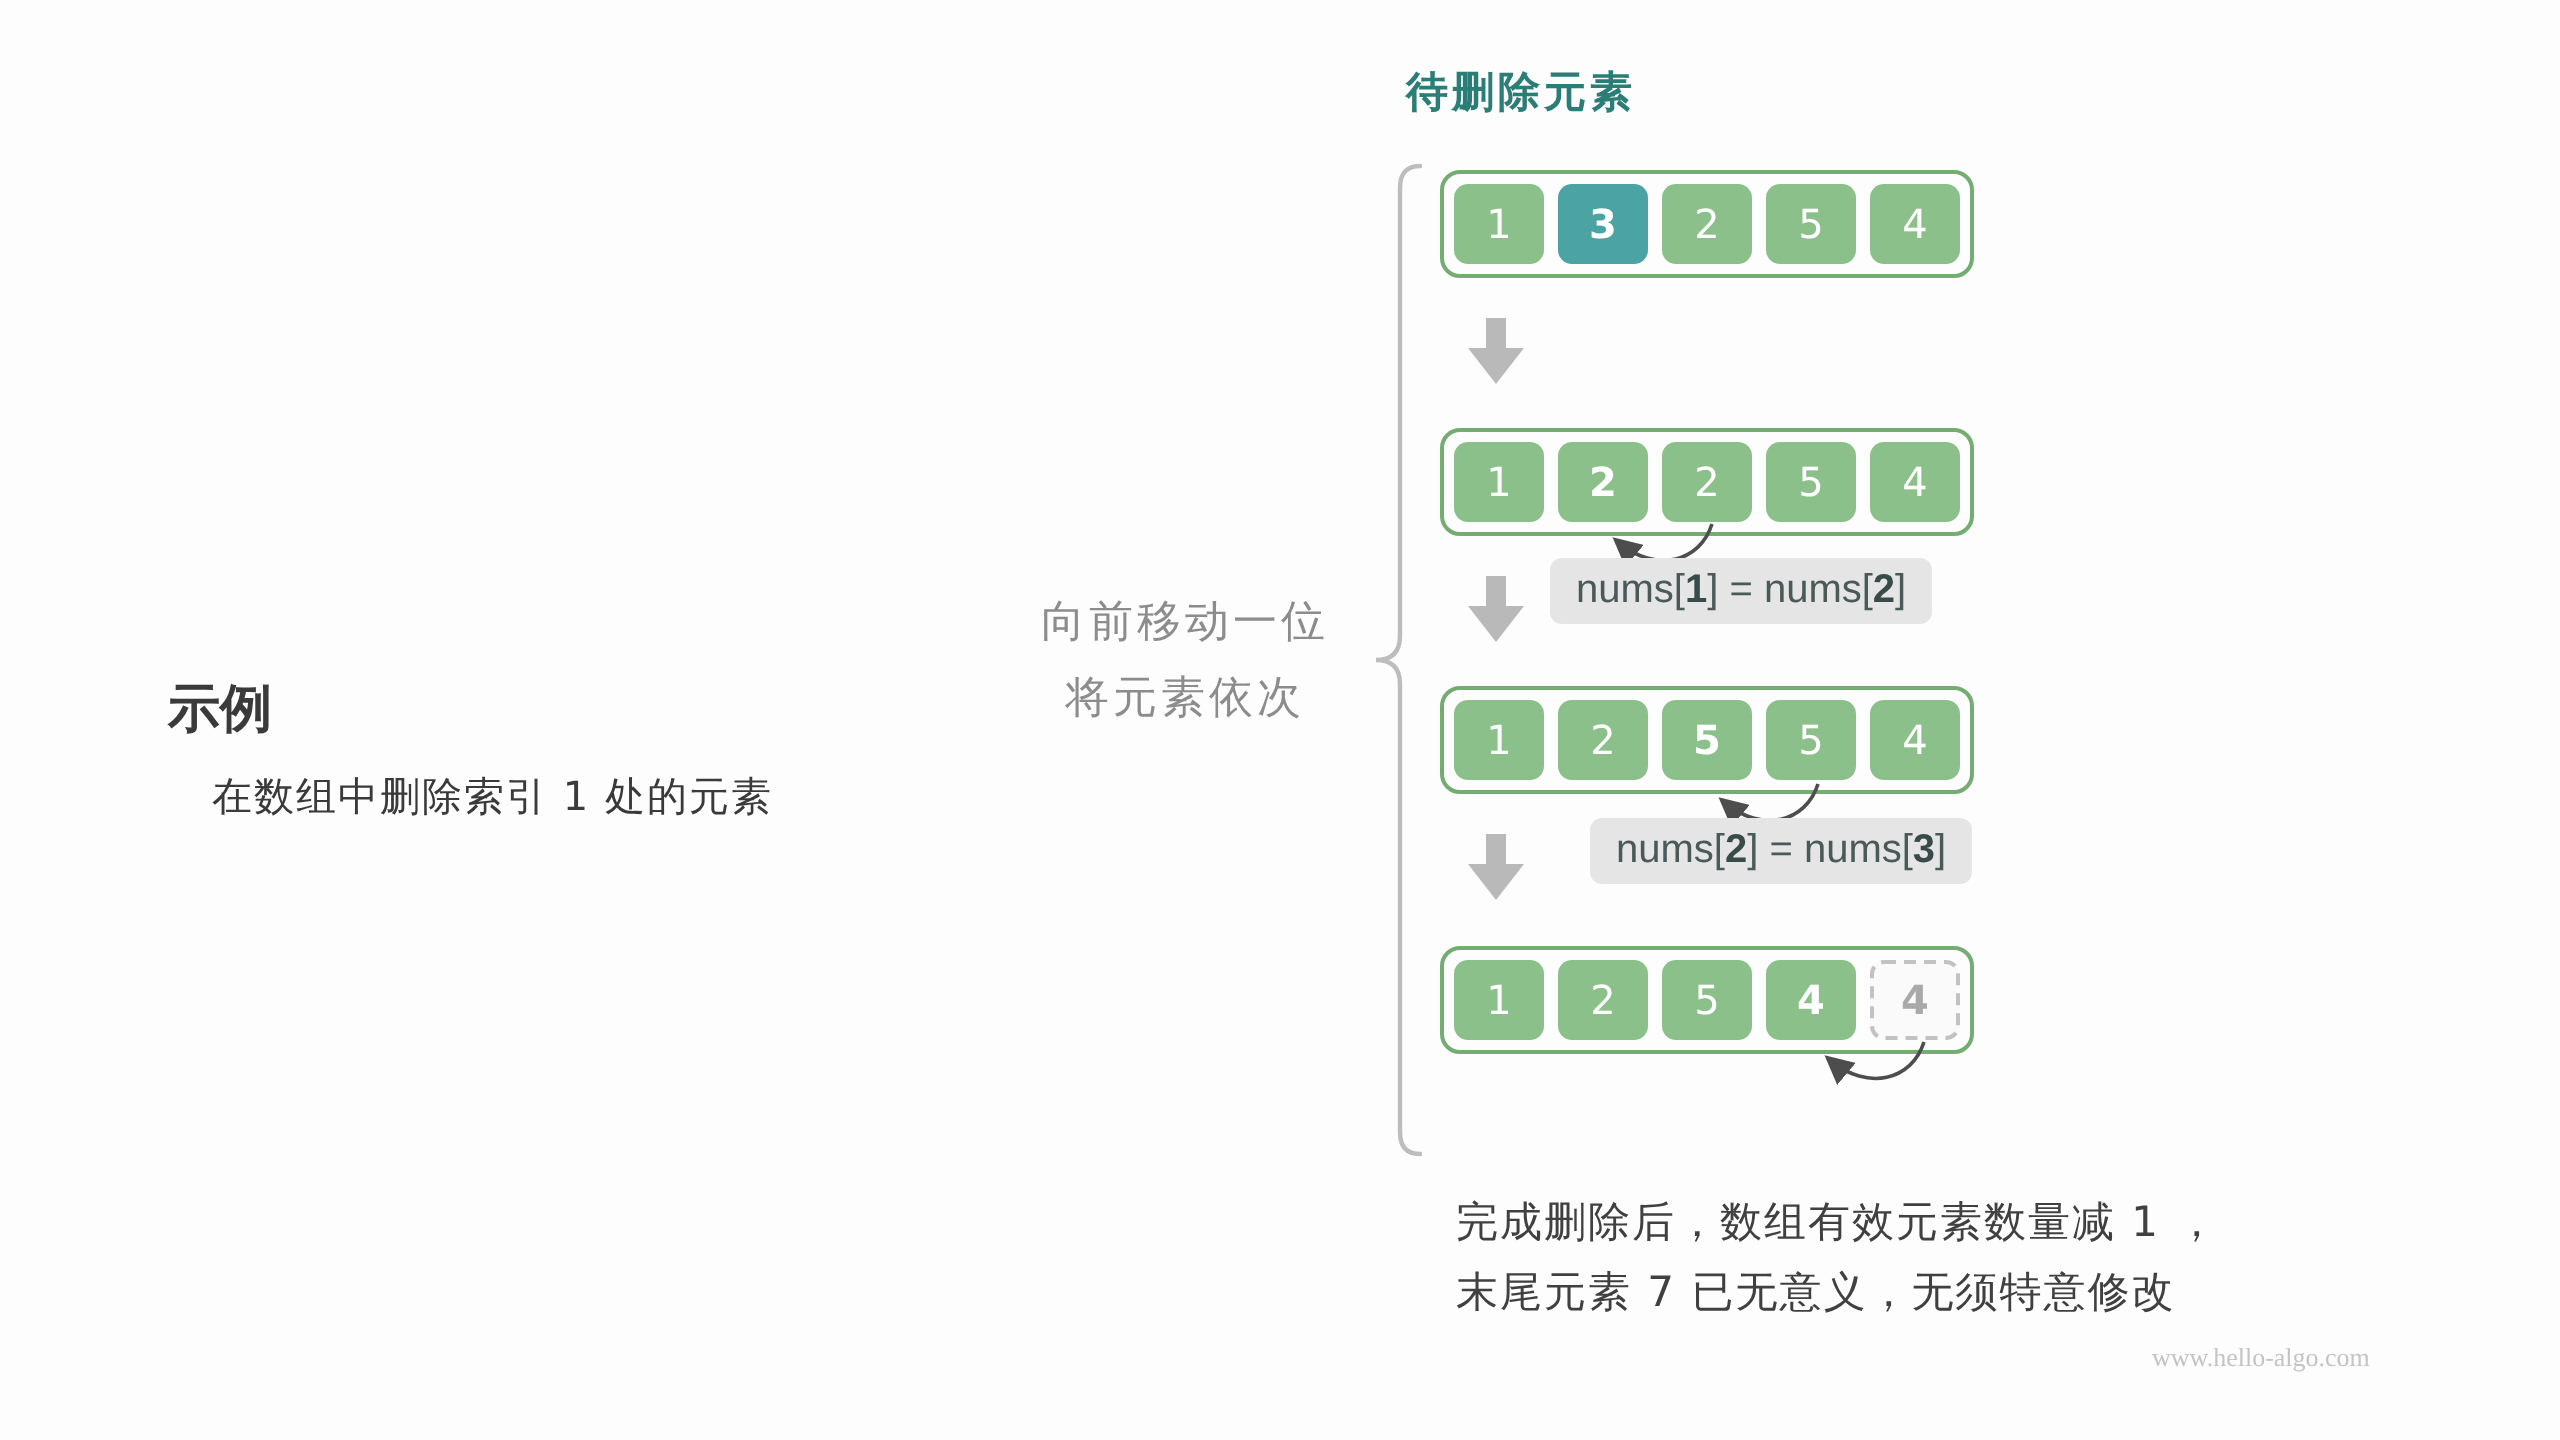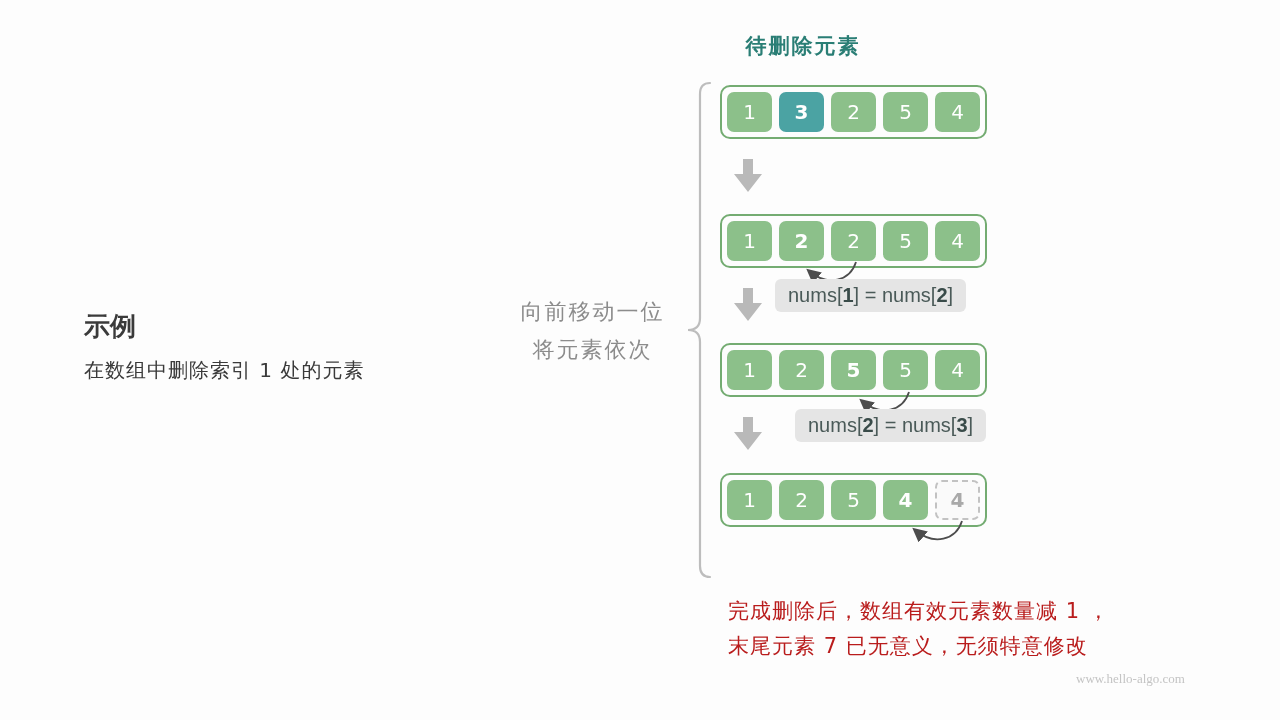--- a/index.html
+++ b/index.html
@@ -8,21 +8,21 @@
     position: relative;
     width: 1280px; height: 720px;
     background: #fdfdfd;
     font-family: "DejaVu Sans", "Liberation Sans", sans-serif;
     overflow: hidden;
     color: #3f3f3f;
   }
 
   .pending-label {
     position: absolute; left: 703px; top: 32px; width: 200px;
-    text-align: center; font-size: 21px; font-weight: bold;
+    font-size: 21px; font-weight: bold;
     letter-spacing: 2px; color: #2a7e75;
   }
 
   .array {
     position: absolute; left: 720px;
     display: flex; gap: 7px;
     padding: 5px;
     border: 2px solid #74ac72;
     border-radius: 10px;
     background: #fdfdfd;
@@ -61,29 +61,29 @@
   .chip .b { font-weight: bold; color: #394b49; }
 
   .hint {
     position: absolute; left: 495px; top: 293px; width: 195px;
     text-align: center;
     font-size: 22px; letter-spacing: 2px;
     line-height: 38px;
     color: #8c8c8c;
   }
 
-  .example { position: absolute; left: 84px; top: 309px; }
+  .example { position: absolute; left: 84px; top: 337px; }
   .example-title { font-size: 26px; font-weight: bold; color: #3a3a3a; }
-  .example-desc { margin-top: 13px; font-size: 20px; letter-spacing: 1px; color: #3a3a3a; }
+  .example-desc { margin-top: 13px; font-size: 20px; letter-spacing: 1px; color: #3a3a3a; margin-left: 22px; }
 
   .note {
     position: absolute; left: 728px; top: 594px;
     font-size: 21px; letter-spacing: 1px;
     line-height: 35px;
-    color: #b91c1c;
+    color: #404040;
     white-space: nowrap;
   }
 
   .watermark {
     position: absolute; left: 1076px; top: 671px;
     font-family: Liberation Serif, serif;
     font-size: 13px; color: #c4c4c4;
   }
 </style>
 </head>

